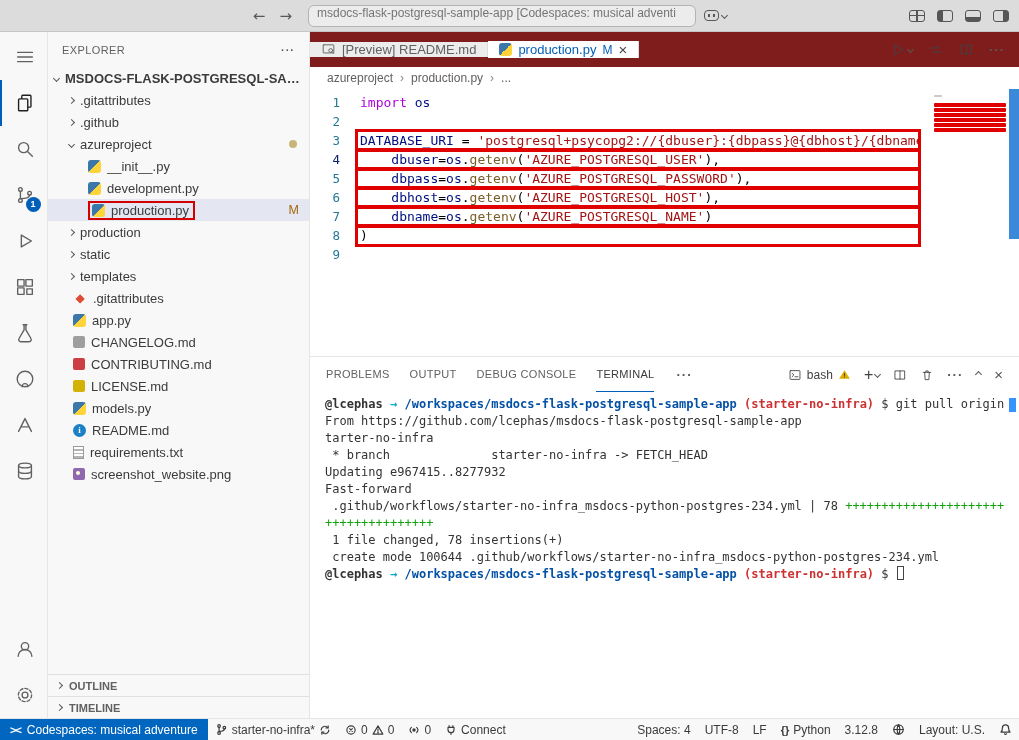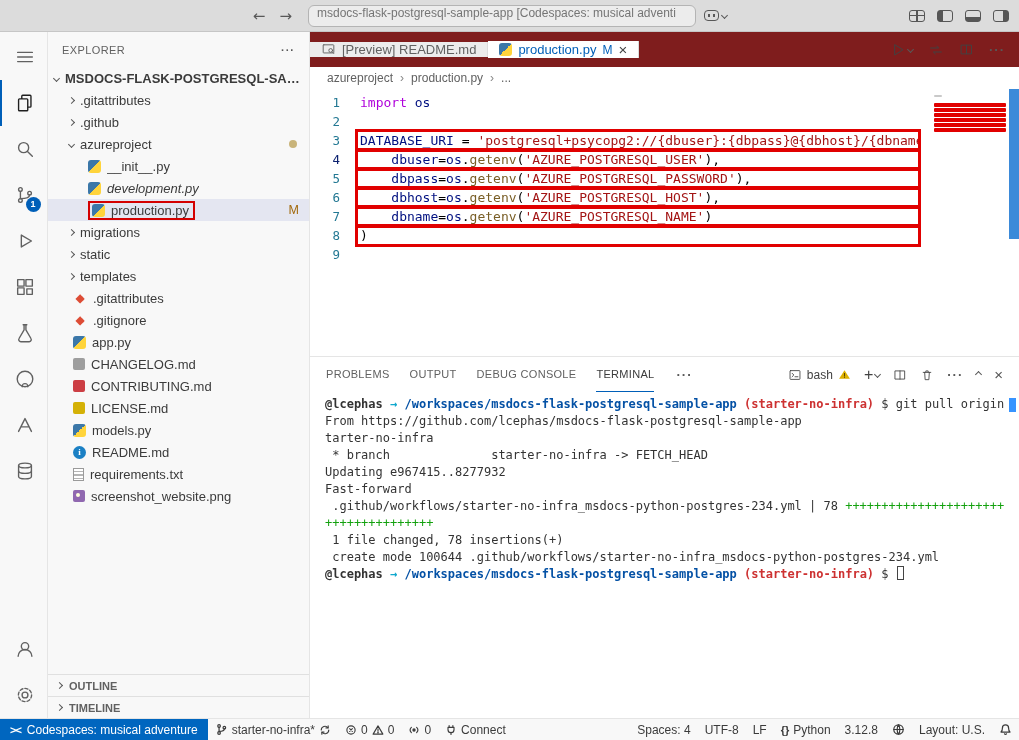--- a/index.html
+++ b/index.html
@@ -276,61 +276,55 @@
               <span class="tree-label">azureproject</span>
             </span>
             <span class="mod-dot"></span>
           </div>
           <div class="tree-row" style="padding-left: 40px;">
             <span class="row-inner">
               <span class="fi python"></span>
               <span class="tree-label">__init__.py</span>
             </span>
           </div>
-          <div class="tree-row" style="padding-left: 40px; font-style: italic;">
+          <div class="tree-row" style="padding-left: 40px;">
             <span class="row-inner">
               <span class="fi python"></span>
               <span class="tree-label">development.py</span>
             </span>
           </div>
           <div class="tree-row selected" style="padding-left: 40px;">
             <span class="row-inner annotated">
               <span class="fi python"></span>
               <span class="tree-label">production.py</span>
             </span>
             <span class="git-badge">M</span>
           </div>
           <div class="tree-row" style="padding-left: 21px;">
             <span class="row-inner">
               <span class="chev cr"></span>
-              <span class="tree-label">migrations</span>
+              <span class="tree-label">production</span>
             </span>
           </div>
           <div class="tree-row" style="padding-left: 21px;">
             <span class="row-inner">
               <span class="chev cr"></span>
               <span class="tree-label">static</span>
             </span>
           </div>
           <div class="tree-row" style="padding-left: 21px;">
             <span class="row-inner">
               <span class="chev cr"></span>
               <span class="tree-label">templates</span>
             </span>
           </div>
           <div class="tree-row" style="padding-left: 25px;">
             <span class="row-inner">
               <span class="fi git"></span>
               <span class="tree-label">.gitattributes</span>
-            </span>
-          </div>
-          <div class="tree-row" style="padding-left: 25px;">
-            <span class="row-inner">
-              <span class="fi git"></span>
-              <span class="tree-label">.gitignore</span>
             </span>
           </div>
           <div class="tree-row" style="padding-left: 25px;">
             <span class="row-inner">
               <span class="fi python"></span>
               <span class="tree-label">app.py</span>
             </span>
           </div>
           <div class="tree-row" style="padding-left: 25px;">
             <span class="row-inner">

